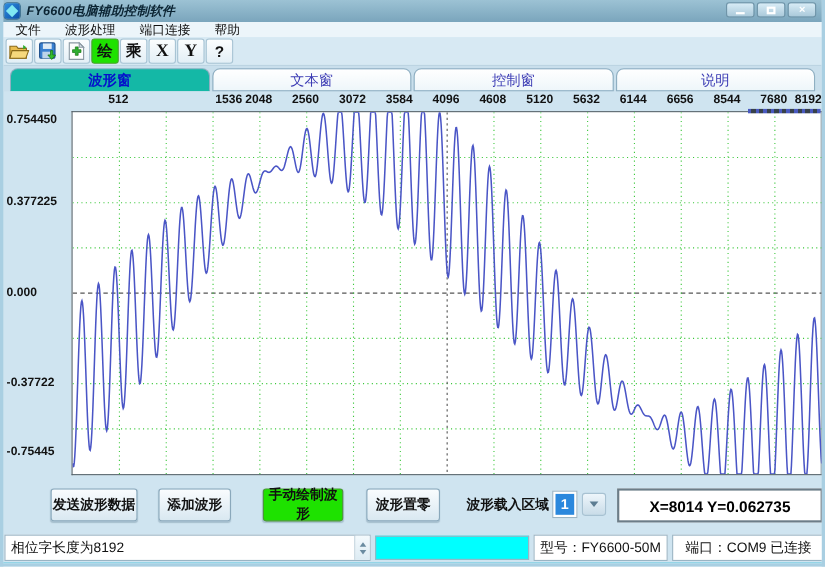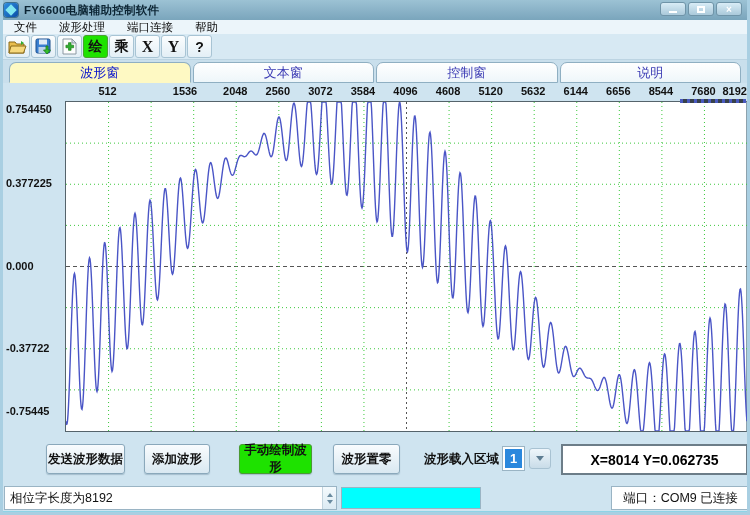--- a/index.html
+++ b/index.html
@@ -1,21 +1,21 @@
 <!DOCTYPE html>
 <html><head>
 <meta charset="utf-8">
 <style>
   * { margin:0; padding:0; box-sizing:border-box; }
   html,body { width:750px; height:515px; font-family:"Liberation Sans","DejaVu Sans",sans-serif; }
   .window { position:relative; width:750px; height:515px; background:#cfe4f0; border:3px solid #a9cfe2; border-top:none; overflow:hidden; }
 
   
   .titlebar { position:absolute; left:-3px; top:0; width:750px; height:20px;
-    background:linear-gradient(#9cc2d4,#7aa5bc); display:flex; align-items:center; padding:0 4px; }
+    background:linear-gradient(#9cc2d4,#7aa5bc); display:flex; align-items:center; padding:0 4px;font-style:italic; }
   .app-icon { position:relative; width:14px; height:14px; border-radius:3px; margin-right:6px;
     background:linear-gradient(135deg,#2f8fe0,#0a4fa6); box-shadow:0 0 0 1px #3d708e; }
   .app-icon i { position:absolute; left:3px; top:3px; width:8px; height:8px; background:#7fe8f2; transform:rotate(45deg); }
   .title-text { font-size:11.5px; font-weight:bold; color:#0b2433; letter-spacing:.2px; }
   .win-controls { position:absolute; right:8px; top:2px; display:flex; gap:2px; }
   .wc { width:26px; height:14px; border:1px solid #6f94a8; border-radius:3px;
     background:linear-gradient(#d8ecf6,#aac9da); display:flex; align-items:center; justify-content:center;
     color:#fff; font-size:10px; font-weight:bold; }
   .glyph-min { width:8px; height:2px; background:#fff; display:block; margin-top:5px; }
   .glyph-max { width:8px; height:7px; border:2px solid #fff; display:block; }
@@ -33,21 +33,21 @@
     font-size:14px; font-weight:bold; color:#111; }
   .tbtn.green { background:#1ee200; border-color:#49a32f; }
   .tbtn.serif { font-family:"Liberation Serif","DejaVu Serif",serif; font-size:16px; }
 
   
   .tabbar { position:absolute; left:0; top:60px; width:744px; height:23px; background:#c9dfec;
     display:flex; padding:2px 6px 0 6px; gap:2px; }
   .tab { flex:1; border:1px solid #8fafc2; border-bottom:1px solid #8fafc2; border-radius:7px 7px 0 0;
     background:linear-gradient(#ffffff,#eef6fa); display:flex; align-items:center; justify-content:center;
     font-size:13px; color:#3b3bb4; }
-  .tab.active { font-weight:normal; color:#0510cc; border-bottom-color:transparent; background:#fef9c3; }
+  .tab.active { font-weight:bold; color:#0510cc; border-bottom-color:transparent; background:#14b8a6; }
 
   
   .xlabels { position:absolute; left:62px; top:83px; width:683px; height:18px; }
   .xlabels .xl { position:absolute; top:2px; transform:translateX(-50%); font-size:11px; font-weight:bold; color:#111; }
   .ylabels { position:absolute; left:0; top:101px; width:62px; height:331px; overflow:hidden; }
   .ylabels .yl { position:absolute; left:3px; font-size:11px; font-weight:bold; color:#111; white-space:nowrap; }
   .plot { position:absolute; left:62px; top:101px; width:683px; height:331px; background:#fff;
     border:1px solid #55636b; border-right:2px solid #8da2ad; }
   .plot svg { position:absolute; left:0; top:0; }
   .clip-strip { position:absolute; right:0; top:-3px; width:66px; height:4px;
@@ -153,21 +153,21 @@
   <div class="tabbar">
     <div class="tab active">波形窗</div>
     <div class="tab">文本窗</div>
     <div class="tab">控制窗</div>
     <div class="tab">说明</div>
   </div>
 
   <div class="xlabels" id="xlabels">
       <span class="xl" style="left: 42.5625px;">512</span>
       <span class="xl" style="left: 85.125px; margin-top: 40px;">1024</span>
-      <span class="xl" style="left: 120px;">1536</span>
+      <span class="xl" style="left: 143px;">1536</span>
       <span class="xl" style="left: 170.25px;">2048</span>
       <span class="xl" style="left: 212.812px;">2560</span>
       <span class="xl" style="left: 255.375px;">3072</span>
       <span class="xl" style="left: 297.938px;">3584</span>
       <span class="xl" style="left: 340.5px;">4096</span>
       <span class="xl" style="left: 383.062px;">4608</span>
       <span class="xl" style="left: 425.625px;">5120</span>
       <span class="xl" style="left: 468.188px;">5632</span>
       <span class="xl" style="left: 510.75px;">6144</span>
       <span class="xl" style="left: 553.312px;">6656</span>
@@ -228,17 +228,18 @@
 
   <div class="statusbar">
     <div class="phase-field">
       <span>相位字长度为8192</span>
       <span class="spinner">
         <span class="tri-up-s"></span>
         <span class="tri-down-s"></span>
       </span>
     </div>
     <div class="progress" id="progress" style="background: rgb(0, 255, 255);"></div>
+    <div class="panel model">型号：FY6600-50M</div>
     <div class="panel port">端口：COM9 已连接</div>
   </div>
   <div class="bottom-edge"></div>
 
 </div>
 
 </body></html>

